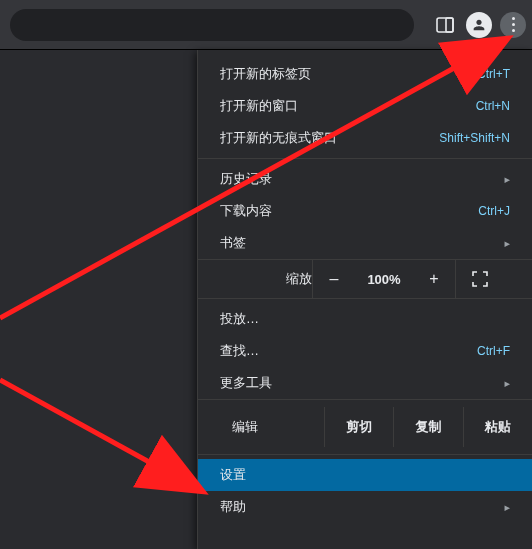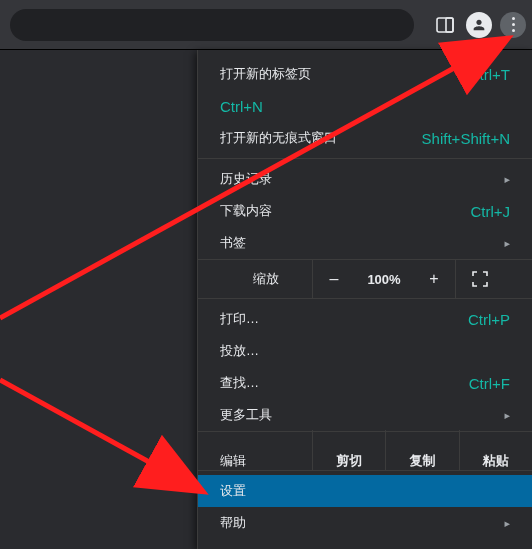--- a/index.html
+++ b/index.html
@@ -66,44 +66,44 @@
   .mrow {
     display: flex;
     align-items: center;
     height: 32px;
     padding: 0 22px;
     cursor: default;
     white-space: nowrap;
   }
   .mrow.hov { background: #0369a1; }
   .mrow .label { flex: 1; }
-  .mrow .accel { color: #14b8a6; font-size: 15px; }
+  .mrow .accel { color: #7dd3fc; font-size: 12px; }
   .mrow .sub { color: #9aa0a6; margin-left: 6px; font-size: 11px;}
   .sep { height: 1px; background: #3c3c3c; margin: 4px 0; }
 
   .zoom-row {
     display: flex;
     align-items: center;
     height: 40px;
     padding-left: 22px;
     border-top: 1px solid #3c3c3c;
     border-bottom: 1px solid #3c3c3c;
   }
-  .zoom-row .zlabel { width: 92px; text-align:center;}
+  .zoom-row .zlabel { width: 92px; text-align:right;}
   .zoom-row .vsep { width:1px; height:40px; background:#3c3c3c; }
   .zoom-row .zbtn {
     width: 42px; text-align:center; color:#e8eaed; font-size:16px; cursor:pointer;
   }
   .zoom-row .zval { width: 58px; text-align:center;font-weight:bold; }
   .zoom-row .full {
     width: 48px; display:flex; align-items:center; justify-content:center; cursor:pointer;
   }
 
   .edit-row {
-    display:flex; align-items:flex-end; height:40px; padding-left:22px;
+    display:flex; align-items:center; height:56px; padding-left:34px;
     border-top:1px solid #3c3c3c; border-bottom:1px solid #3c3c3c;
   }
   .edit-row .elabel { width: 92px; }
   .edit-row .vsep { width:1px; height:40px; background:#3c3c3c; }
   .edit-row .ebtn { flex:1; text-align:center; cursor:pointer;font-weight:bold; }
 
   svg.arrow { position:absolute; top:0; left:0; pointer-events:none; }
 
 </style>
 </head>
@@ -134,20 +134,21 @@
 <div class="content-bg"></div>
 
 <div class="menu">
 
   <div style="height:8px"></div>
   <div class="mrow">
     <span class="label">打开新的标签页</span>
     <span class="accel">Ctrl+T</span>
   </div>
   <div class="mrow">
+    <span class="label">打开新的窗口</span>
     <span class="accel">Ctrl+N</span>
   </div>
   <div class="mrow">
     <span class="label">打开新的无痕式窗口</span>
     <span class="accel">Shift+Shift+N</span>
   </div>
 
   <div class="sep"></div>
 
   <div class="mrow">
@@ -171,24 +172,20 @@
     <span class="zbtn">+</span>
     <div class="vsep"></div>
     <span class="full">
       <svg width="16" height="16" viewBox="0 0 16 16" fill="none" stroke="#e8eaed" stroke-width="1.6">
         <path d="M1 5V1h4M15 5V1h-4M1 11v4h4M15 11v4h-4"></path>
       </svg>
     </span>
   </div>
 
   <div style="height:4px"></div>
-  <div class="mrow">
-    <span class="label">打印…</span>
-    <span class="accel">Ctrl+P</span>
-  </div>
   <div class="mrow">
     <span class="label">投放…</span>
   </div>
   <div class="mrow">
     <span class="label">查找…</span>
     <span class="accel">Ctrl+F</span>
   </div>
   <div class="mrow">
     <span class="label">更多工具</span>
     <span class="sub">▸</span>

